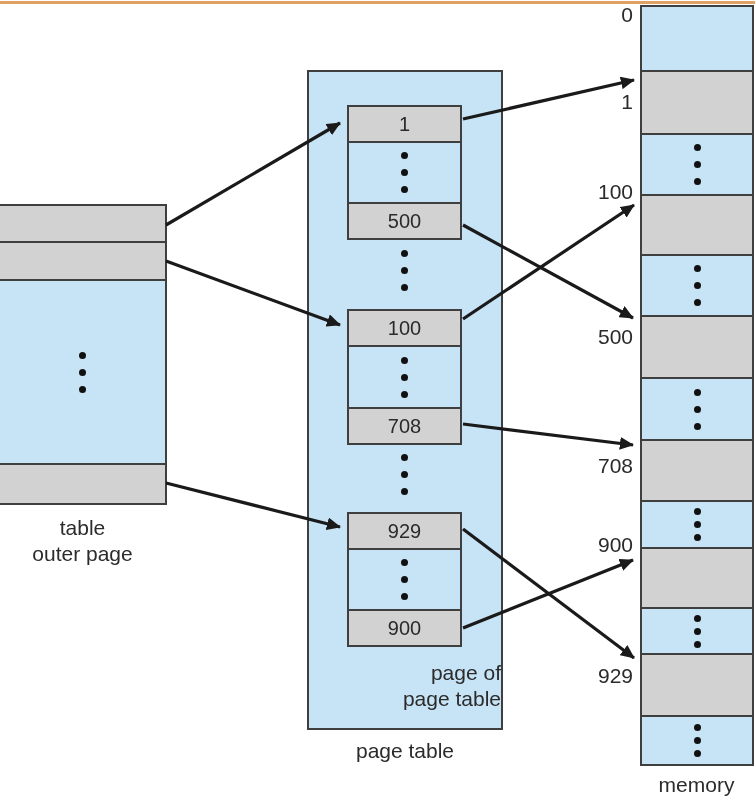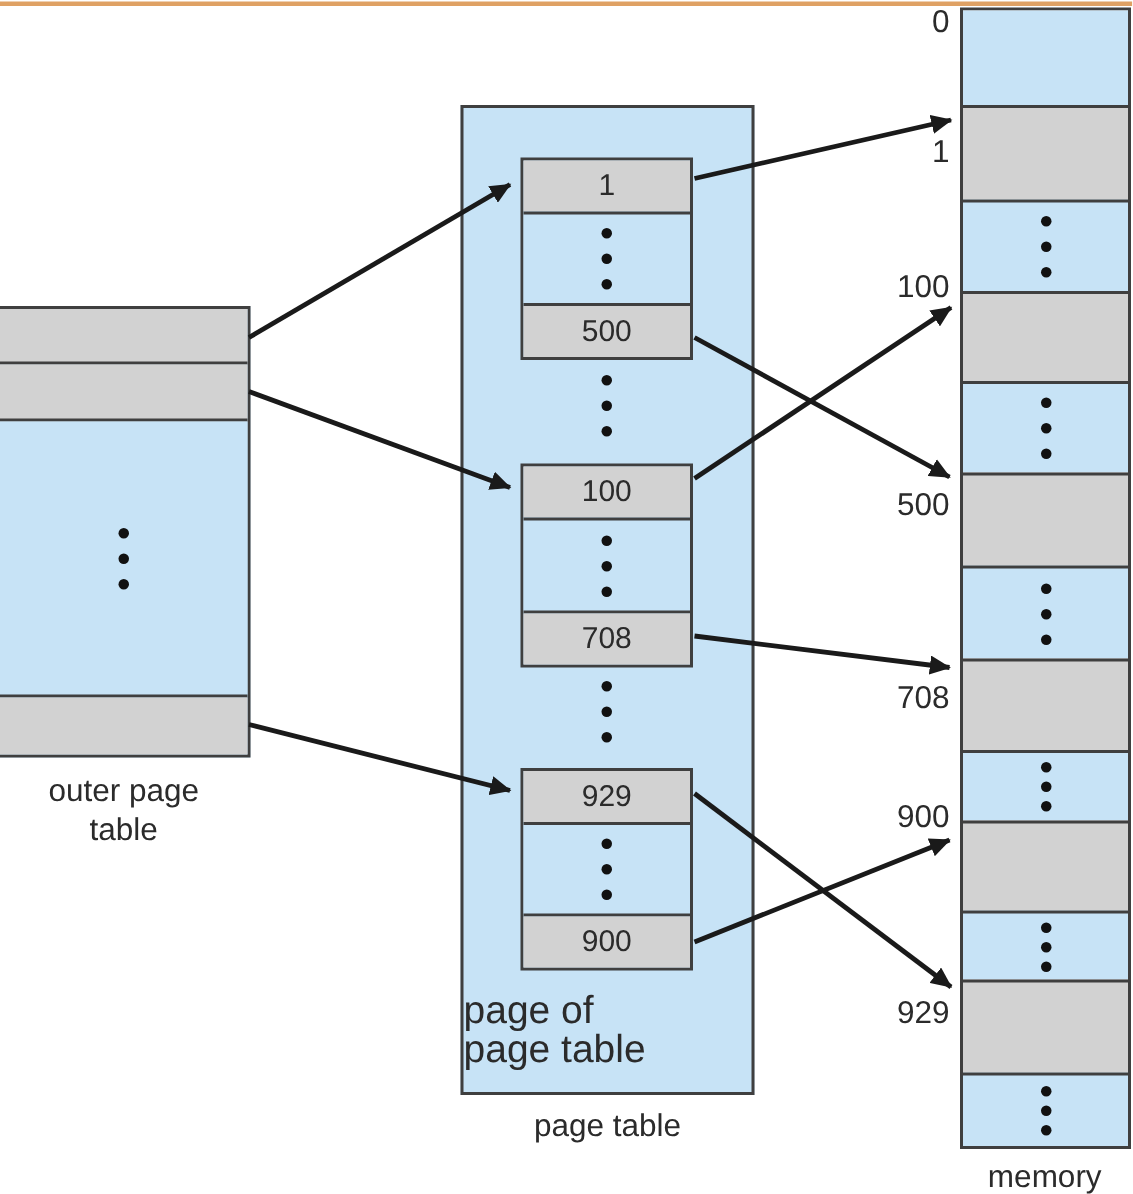--- a/index.html
+++ b/index.html
@@ -39,22 +39,22 @@
     height:34px;background:#D2D2D2;display:flex;align-items:center;justify-content:center;
     font-size:20px;box-sizing:border-box;
   }
   .pt-gap{
     flex:1;background:#C7E3F6;border-top:2px solid #3f3f3f;border-bottom:2px solid #3f3f3f;
     display:flex;align-items:center;justify-content:center;box-sizing:border-box;
   }
   .pt-between{position:absolute;left:38px;width:115px;display:flex;justify-content:center;}
 
   .pt-inner-caption{
-    position:absolute;left:0;bottom:16px;width:100%;text-align:left;
-    font-size:26px;line-height:26px;
+    position:absolute;left:0;bottom:16px;width:100%;text-align:right;
+    font-size:21px;line-height:26px;
   }
 
   
   .memory{
     position:absolute;left:640px;top:5px;width:114px;height:761px;
     border:2px solid #3f3f3f;box-sizing:border-box;display:flex;flex-direction:column;
   }
   .memory .mr{box-sizing:border-box;border-top:2px solid #3f3f3f;
     display:flex;align-items:center;justify-content:center;}
   .memory .mr.first{border-top:none;}
@@ -86,22 +86,22 @@
     <div class="r mid">
       <div class="dots">
           <i></i>
           <i></i>
           <i></i>
         </div>
     </div>
     <div class="r g3"></div>
   </div>
   <div class="caption outer-caption">
+    <div>table</div>
     <div>outer page</div>
-    <div>table</div>
   </div>
 
   <div class="pt-rect">
 
     <div class="pt-box" style="top:33px;height:135px;">
       <div class="pt-cell">1</div>
       <div class="pt-gap">
         <div class="dots">
             <i></i>
             <i></i>

